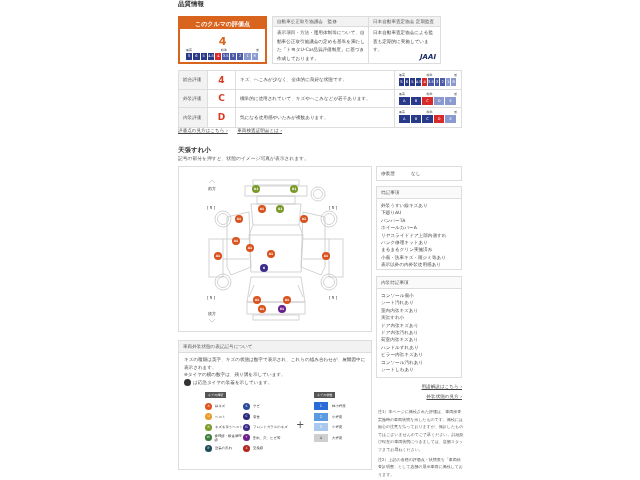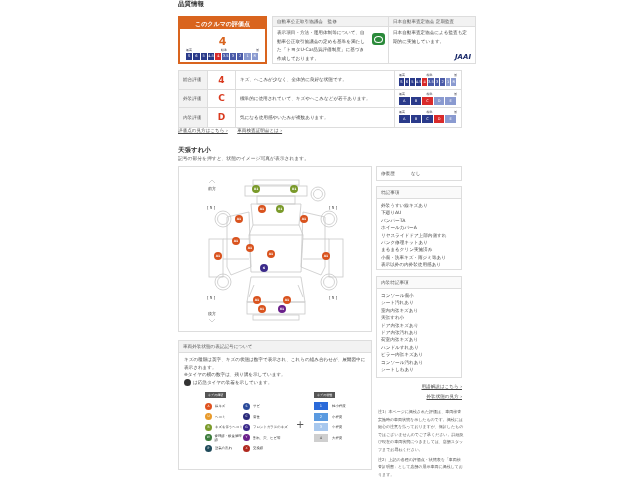--- a/index.html
+++ b/index.html
@@ -88,21 +88,21 @@
 <div class="abs info-box" style="left:272px;top:16px;width:118px;height:48px;">
   <div class="ihdr">自動車公正取引協議会　監修</div>
   <div style="display:flex;">
     <div class="ibody" style="flex:1;">表示項目・方法・運用体制等について、自動車公正取引協議会の定める基準を満たした「トヨタU-Car品質評価制度」に基づき作成しております。</div>
     <div style="width:13px;height:12px;margin:6px 4px 0 0;background:#2a8a3a;border-radius:3px;position:relative;">
       <div style="position:absolute;left:2px;top:2.5px;width:9px;height:7px;border:1.5px solid #fff;border-radius:50%;"></div>
     </div>
   </div>
 </div>
 
-<div class="abs info-box" style="left:388px;top:16px;width:88px;height:48px;">
+<div class="abs info-box" style="left:368px;top:16px;width:73px;height:48px;">
   <div class="ihdr">日本自動車査定協会 定期監査</div>
   <div class="ibody">日本自動車査定協会による監査も定期的に実施しています。</div>
   <div style="position:absolute;right:4px;bottom:2px;font-size:7px;font-weight:bold;color:#1a2a6a;font-style:italic;">JAAI</div>
 </div>
 
 <div class="abs eval-table" id="eval-table">
     <div class="eval-row">
     <div class="lbl">総合評価</div>
     <div class="grade">4</div>
     <div class="desc">キズ、へこみが少なく、全体的に良好な状態です。</div>

